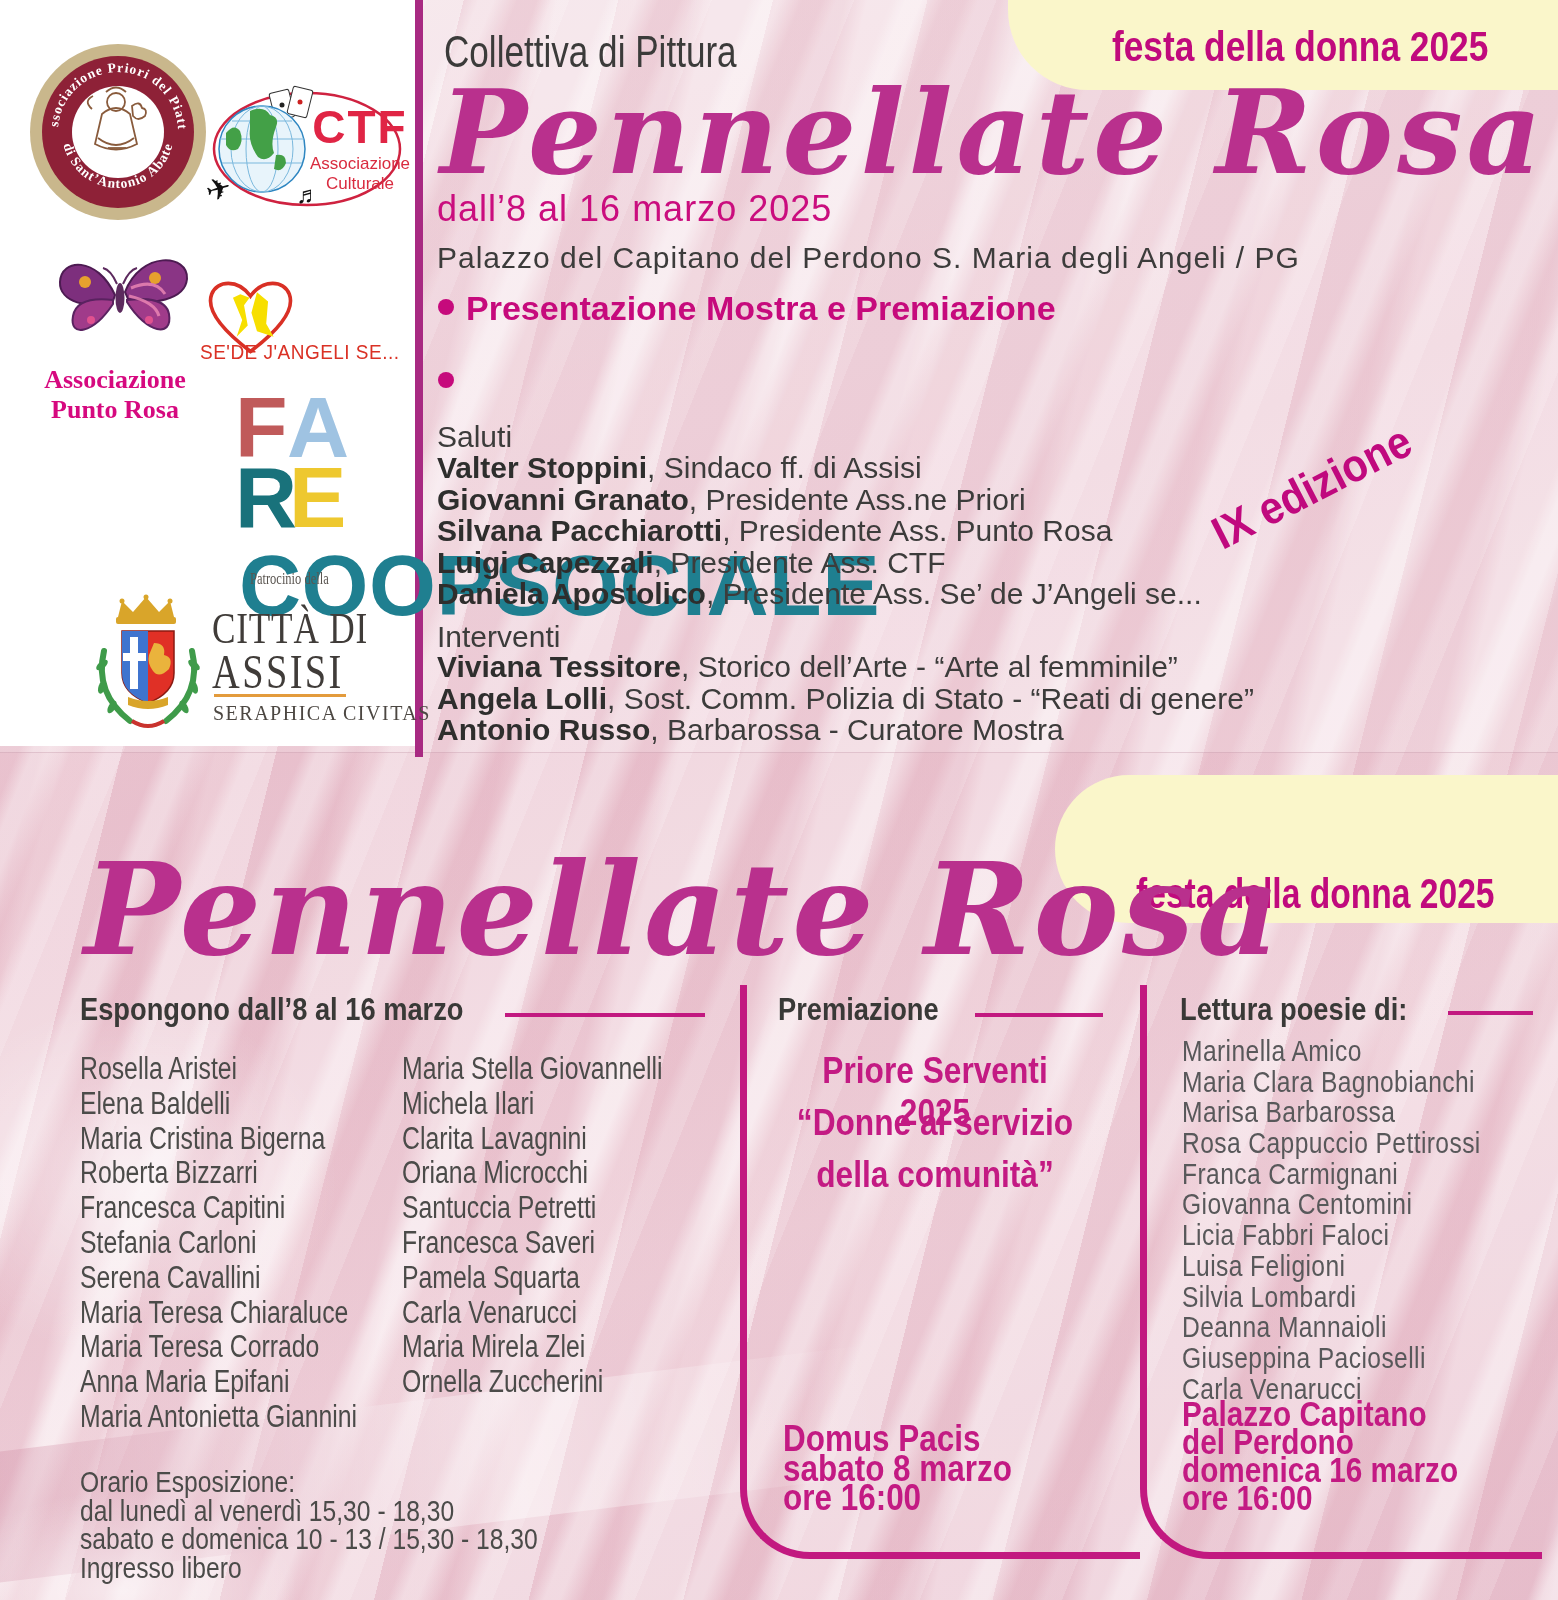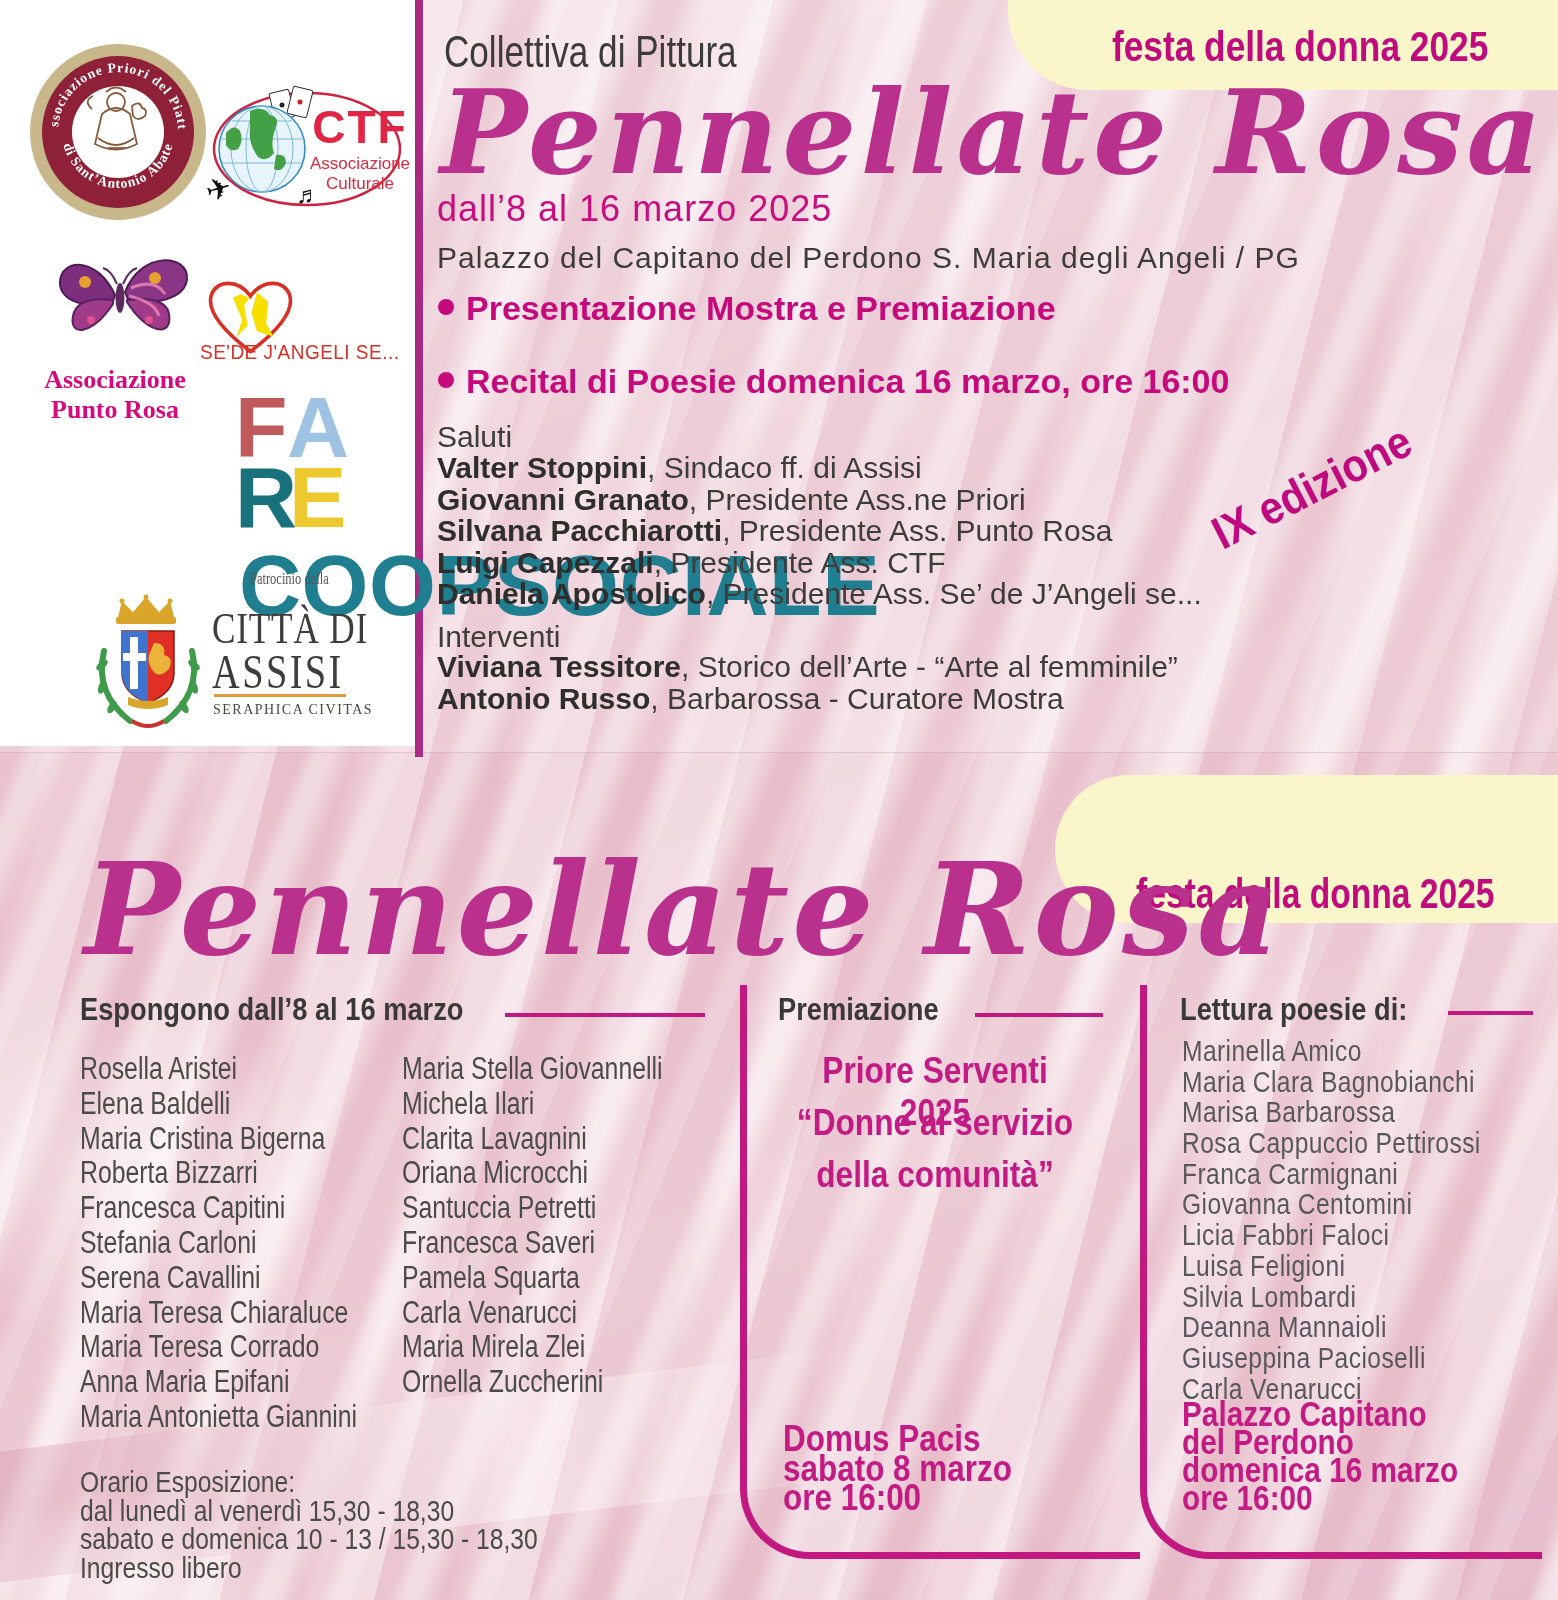--- a/index.html
+++ b/index.html
@@ -96,21 +96,21 @@
   #sede-text{left:200px;top:341px;font-size:20px;color:#da3125;letter-spacing:.5px;}
   #patrocinio{left:250px;top:570px;font-family:"Liberation Serif",serif;font-size:16px;color:#5a5550;}
   #fare-logo{left:233px;top:390px;width:124px;height:180px;background:#fff;}
   #fare-logo span{position:absolute;font-weight:bold;font-size:86px;line-height:86px;font-family:"Liberation Sans",sans-serif;}
   #fare-f{left:2px;top:-6px;color:#c05a5a;} #fare-a{left:54px;top:-6px;color:#9fc3e2;}
   #fare-r{left:2px;top:64px;color:#19727b;} #fare-e{left:56px;top:64px;color:#eec82f;}
   #fare-sub{left:6px;top:152px;font-size:14px;line-height:14px;color:#1f7f90;letter-spacing:.5px;}
   #assisi-text1{left:212px;top:603px;font-family:"Liberation Serif",serif;font-size:44px;color:#403c39;letter-spacing:1px;transform:scaleX(.8);transform-origin:0 0;}
   #assisi-text2{left:212px;top:644px;font-family:"Liberation Serif",serif;font-size:48px;color:#403c39;letter-spacing:3px;transform:scaleX(.8);transform-origin:0 0;}
   #assisi-rule{left:214px;top:694px;width:132px;height:3px;background:#e39b3c;}
-  #assisi-motto{left:213px;top:702px;font-family:"Liberation Serif",serif;font-size:14px;color:#4c4742;letter-spacing:1.5px;}
+  #assisi-motto{left:213px;top:702px;font-family:"Liberation Serif",serif;font-size:20px;color:#4c4742;letter-spacing:1.5px;}
 </style>
 </head>
 <body>
 
 <div id="poster">
 
   <div class="abs tex" id="topwash"></div>
   <div class="abs tex" id="blob-left"></div>
   <div class="abs tex" id="streak-bl"></div>
   <div class="abs tex" id="blob-corner"></div>
@@ -242,36 +242,36 @@
   </div>
 
   <div class="abs" id="kicker"><span class="cx78">Collettiva di Pittura</span></div>
   <div class="abs nw script-title" id="title-top">Pennellate Rosa</div>
   <div class="abs nw" id="dates">dall’8 al 16 marzo 2025</div>
   <div class="abs nw" id="venue">Palazzo del Capitano del Perdono S. Maria degli Angeli / PG</div>
 
   <div class="abs dot" id="dot1"></div>
   <div class="abs nw bline" id="bullet1-l1">Presentazione Mostra e Premiazione</div>
   <div class="abs dot" id="dot2"></div>
-  <div class="abs nw bline" id="bullet2-l1">Recital di Poesie domenica 16 marzo, ore 16:00</div>
 
   <div class="abs sec-label" id="saluti-label">Saluti</div>
   <div class="abs plist" id="saluti-list">
 
   <div class="pline"><b>Valter Stoppini</b><span>, Sindaco ff. di Assisi</span></div>
       <div class="pline"><b>Giovanni Granato</b><span>, Presidente Ass.ne Priori</span></div>
       <div class="pline"><b>Silvana Pacchiarotti</b><span>, Presidente Ass. Punto Rosa</span></div>
       <div class="pline"><b>Luigi Capezzali</b><span>, Presidente Ass. CTF</span></div>
       <div class="pline"><b>Daniela Apostolico</b><span>, Presidente Ass. Se’ de J’Angeli se...</span></div>
     </div>
 
   <div class="abs sec-label" id="interventi-label">Interventi</div>
   <div class="abs plist" id="interventi-list">
 
   <div class="pline"><b>Viviana Tessitore</b><span>, Storico dell’Arte - “Arte al femminile”</span></div>
+      <div class="pline"><b>Angela Lolli</b><span>, Sost. Comm. Polizia di Stato - “Reati di genere”</span></div>
       <div class="pline"><b>Antonio Russo</b><span>, Barbarossa - Curatore Mostra</span></div>
     </div>
 
   <div class="abs" id="edition">IX edizione</div>
 
   <div class="abs nw script-title" id="title-bottom">Pennellate Rosa</div>
 
   <div class="abs bracket" id="bracket2"></div>
   <div class="abs bracket" id="bracket3"></div>
 

